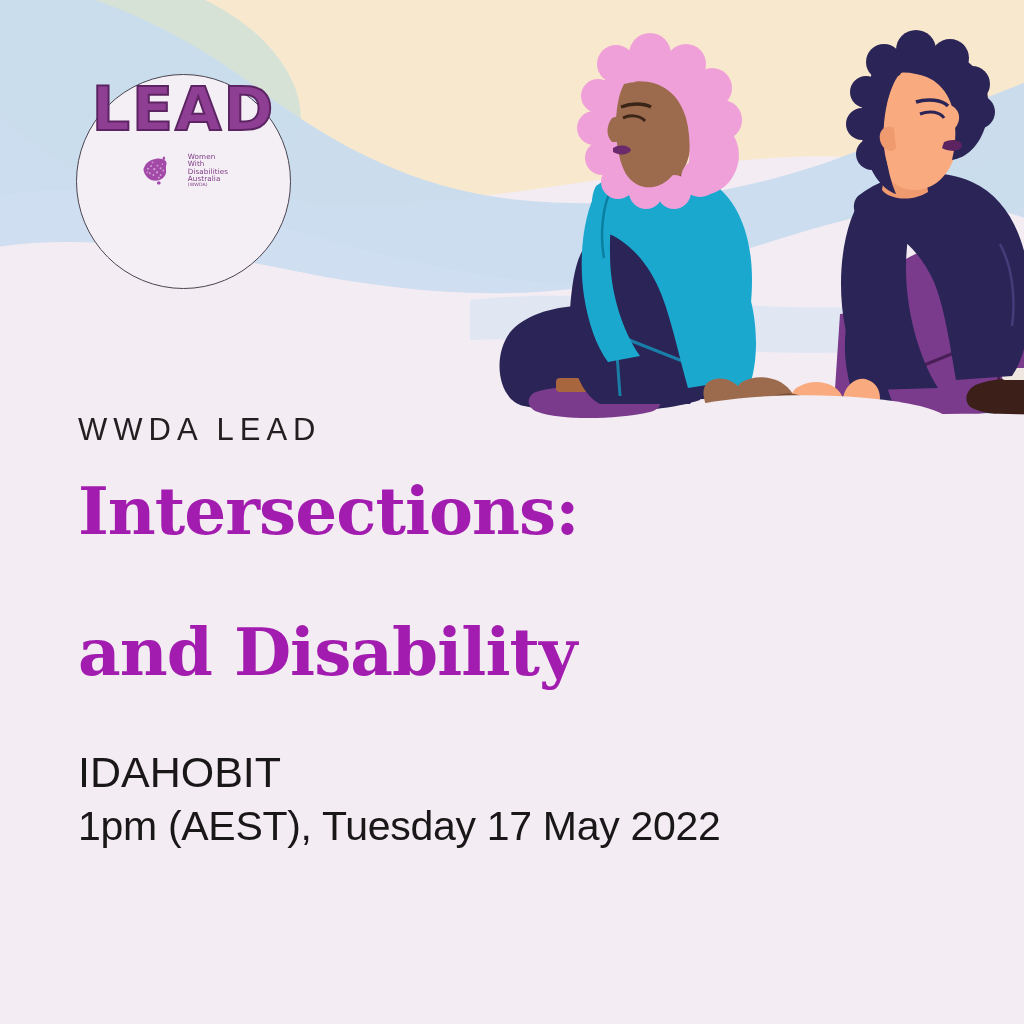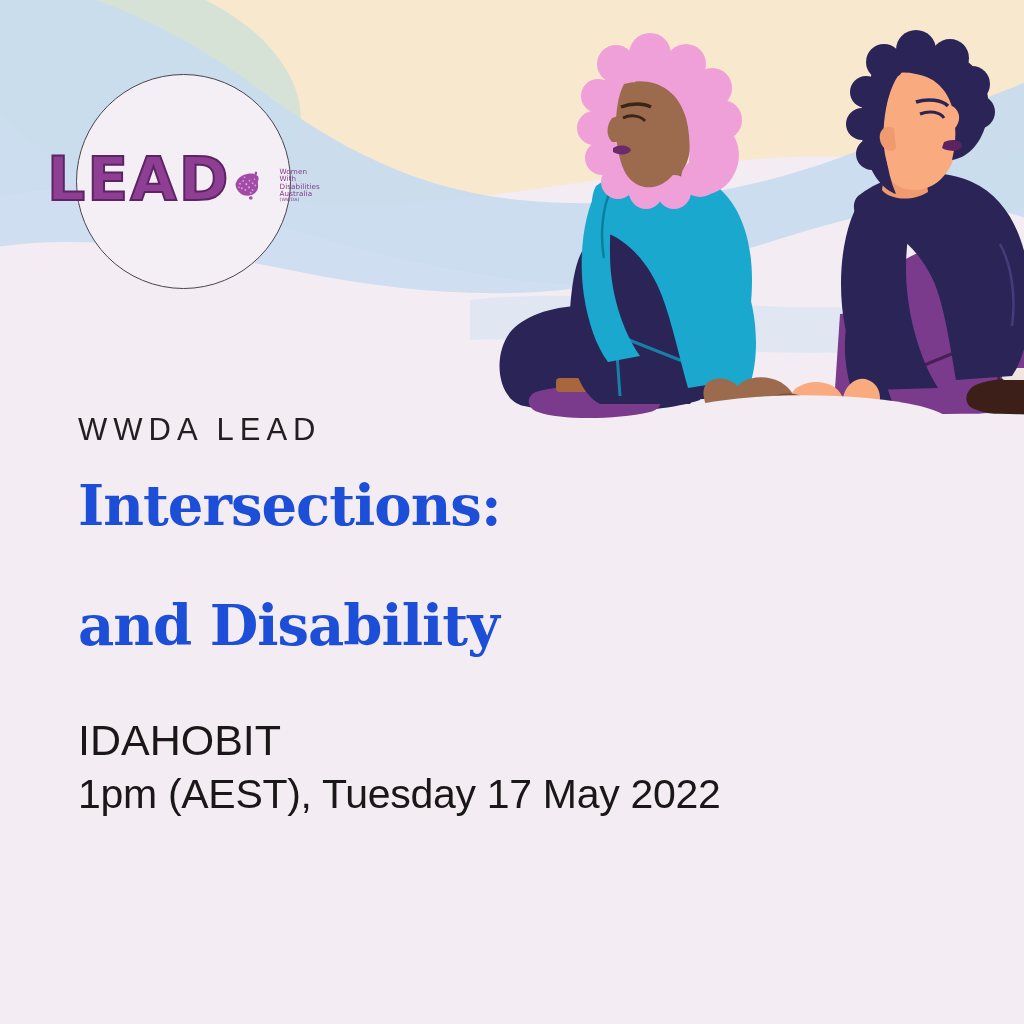--- a/index.html
+++ b/index.html
@@ -34,23 +34,22 @@
     position: absolute;
     left: 76px;
     top: 74px;
     width: 215px;
     height: 215px;
     border-radius: 50%;
     background: #f4eef5;
     border: 1px solid #4a4450;
     box-sizing: border-box;
     display: flex;
-    flex-direction: row;
+    flex-direction: column;
     align-items: center;
-    justify-content: center;
   }
   .logo-lead {
     font-family: "DejaVu Sans", sans-serif;
     font-weight: 700;
     font-size: 60px;
     letter-spacing: 2px;
     line-height: 1;
     color: #8e3f93;
     -webkit-text-stroke: 2px #5d2464;
     margin-top: 4px;
@@ -97,24 +96,24 @@
     font-weight: 400;
     font-size: 31px;
     letter-spacing: 6px;
     color: #231f20;
     margin: 8px 0 28px 0;
   }
 
   .headline {
     font-family: "DejaVu Serif", "Liberation Serif", serif;
     font-weight: 700;
-    font-size: 56px;
+    font-size: 66px;
     line-height: 1.07;
     letter-spacing: -1px;
-    color: #1d4ed8;
+    color: #a21caf;
     margin: 0;
     max-width: 680px;
   }
 
   .subhead {
     font-family: "Liberation Sans", sans-serif;
     font-weight: 400;
     font-size: 43px;
     letter-spacing: 0px;
     color: #1a1718;

